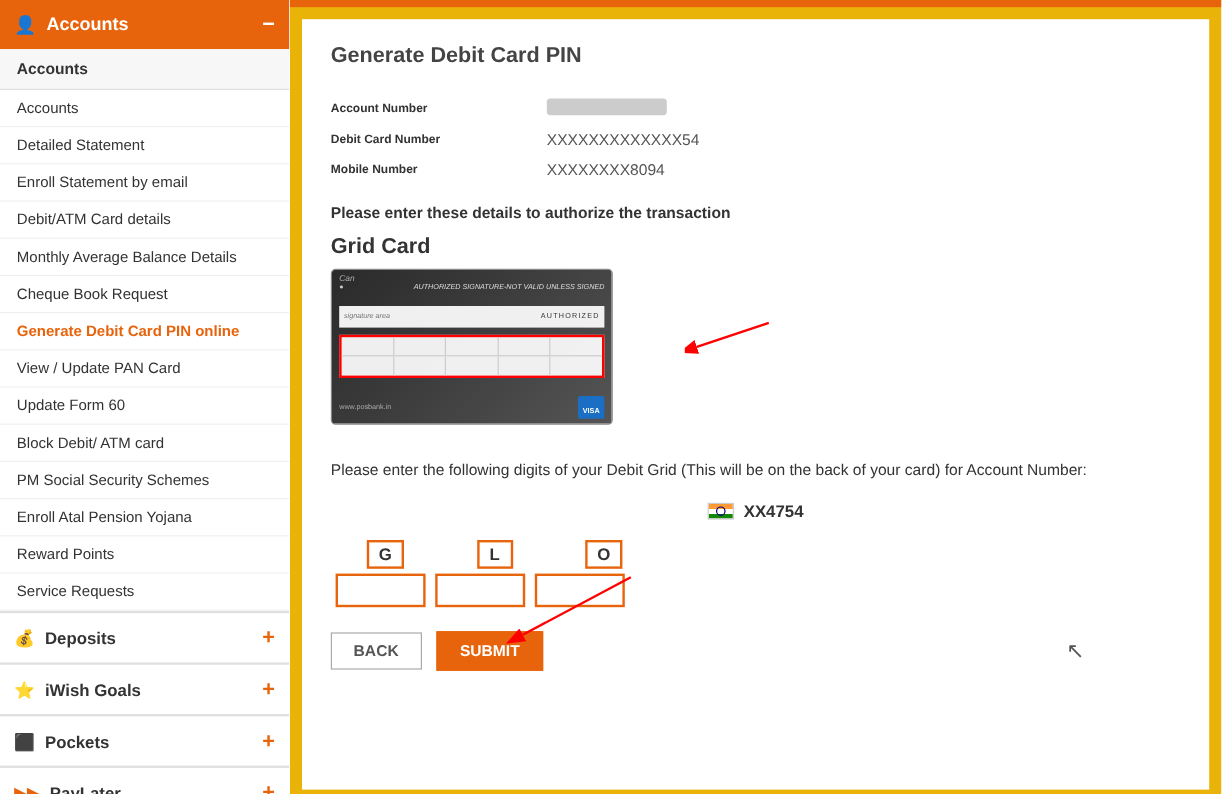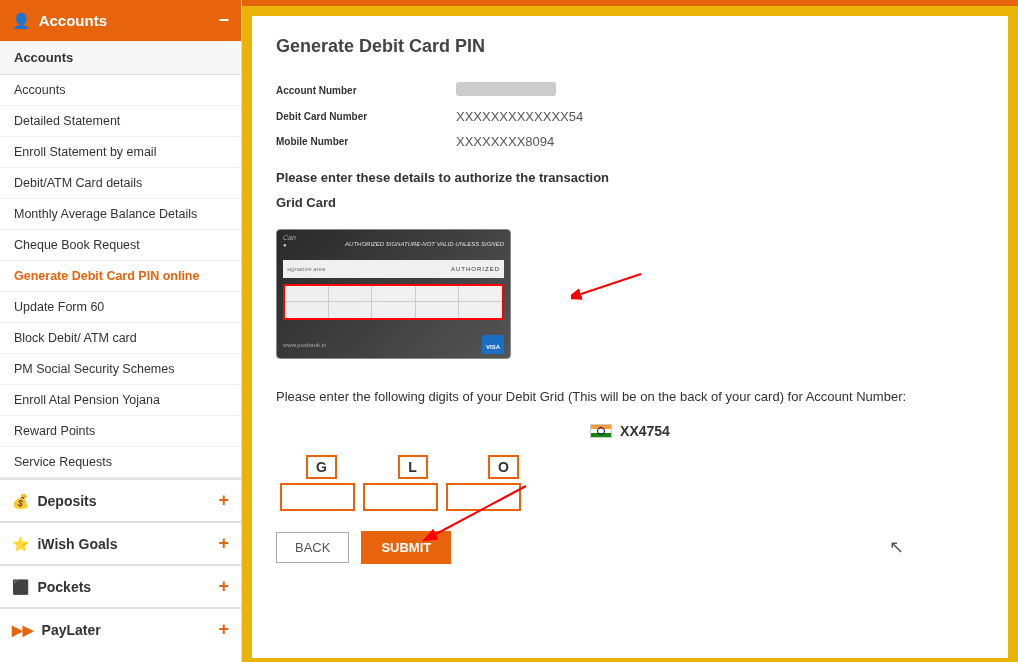--- a/index.html
+++ b/index.html
@@ -96,23 +96,23 @@
 
     .authorize-text {
       font-weight: bold;
       font-size: 13px;
       color: #333;
       margin: 14px 0 10px 0;
     }
 
     .grid-card-label {
       font-weight: bold;
-      font-size: 13px;
-      color: #333;
-      margin-bottom: 19px;
+      font-size: 18px;
+      color: #333;
+      margin-bottom: 8px;
     }
 
     .card-image {
       width: 235px;
       height: 130px;
       background: linear-gradient(135deg, #2a2a2a 0%, #3a3a3a 40%, #555 100%);
       border: 1px solid #888;
       border-radius: 4px;
       position: relative;
       overflow: hidden;
@@ -168,21 +168,21 @@
       align-items: center;
       margin-top: 20px;
       position: relative;
     }
 
     .btn-back {
       background: #fff;
       border: 1px solid #aaa;
       padding: 7px 18px;
       font-size: 13px;
-      font-weight: normal;
+      font-weight: bold;
       color: #555;
       cursor: pointer;
     }
 
     .btn-submit {
       background: #e8640c;
       border: 2px solid #e8640c;
       padding: 7px 18px;
       font-size: 13px;
       font-weight: bold;
@@ -212,20 +212,21 @@
     <span>Accounts</span>
   </div>
 
   <div class="sidebar-menu-item">Accounts</div>
   <div class="sidebar-menu-item">Detailed Statement</div>
   <div class="sidebar-menu-item">Enroll Statement by email</div>
   <div class="sidebar-menu-item">Debit/ATM Card details</div>
   <div class="sidebar-menu-item">Monthly Average Balance Details</div>
   <div class="sidebar-menu-item">Cheque Book Request</div>
   <div class="sidebar-menu-item active">Generate Debit Card PIN online</div>
+  <div class="sidebar-menu-item">View / Update PAN Card</div>
   <div class="sidebar-menu-item">Update Form 60</div>
   <div class="sidebar-menu-item">Block Debit/ ATM card</div>
   <div class="sidebar-menu-item">PM Social Security Schemes</div>
   <div class="sidebar-menu-item">Enroll Atal Pension Yojana</div>
   <div class="sidebar-menu-item">Reward Points</div>
   <div class="sidebar-menu-item">Service Requests</div>
 
   <div class="sidebar-category">
     <div class="cat-left">
       <span style="color:#e8640c;">💰</span>

